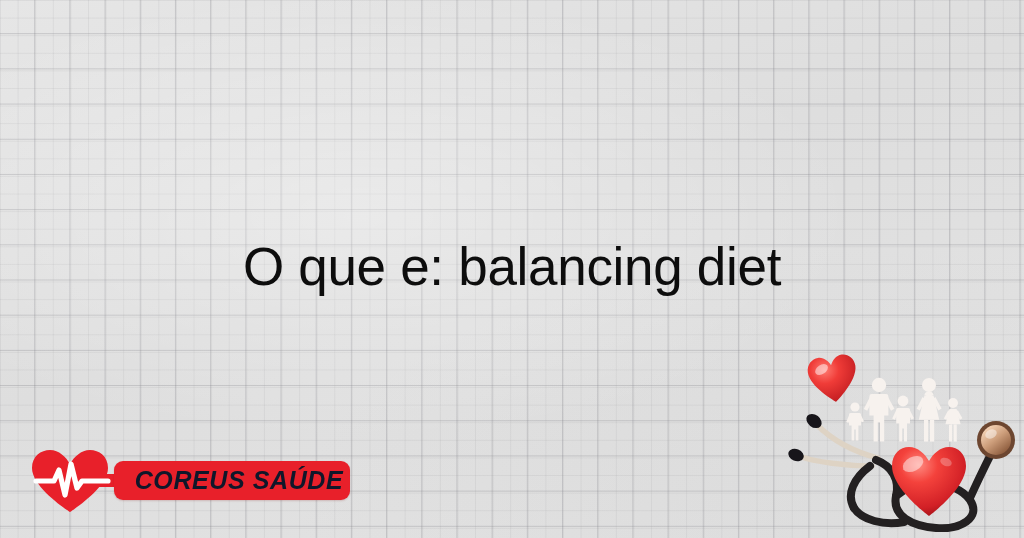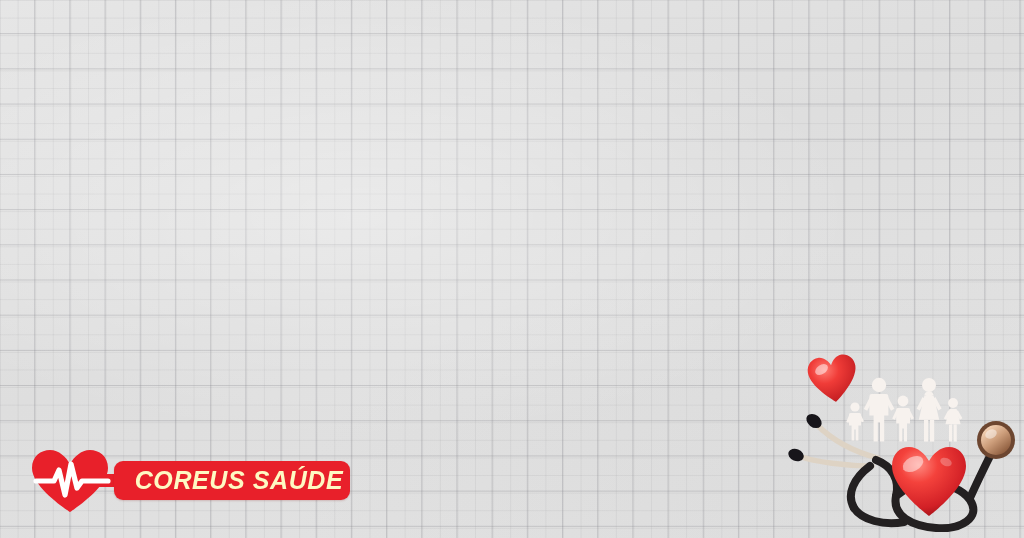--- a/index.html
+++ b/index.html
@@ -86,21 +86,21 @@
     background: #e8202a;
     border-radius: 9px;
     box-shadow: 0 1px 2px rgba(120,0,0,0.18);
   }
   .logo-badge-text {
     position: absolute;
     inset: 0;
     display: flex;
     align-items: center;
     justify-content: center;
-    color: #fef9c3;
+    color: #0f172a;
     font-weight: 700;
     font-style: italic;
     font-size: 25px;
     letter-spacing: 0.6px;
     font-family: "Liberation Sans", sans-serif;
     white-space: nowrap;
     padding-left: 14px;
     box-sizing: border-box;
   }
   
@@ -154,20 +154,21 @@
     height: 76px;
   }
 </style>
 </head>
 <body>
 
 <div class="slide">
 
   <div class="paper-sheen"></div>
 
+  <div class="title">O que e: balancing diet</div>
 
   <div class="logo-lockup">
 
     <div class="logo-connector"></div>
 
     <div class="logo-heart">
       <svg viewBox="0 0 84 66" width="84" height="66" aria-hidden="true">
         <path d="M42 64 C 42 64, 4 40, 4 20 C 4 8, 13 2, 22 2 C 31 2, 38 9, 42 16
                  C 46 9, 53 2, 62 2 C 71 2, 80 8, 80 20 C 80 40, 42 64, 42 64 Z" fill="#e8202a"></path>
         <path d="M8 33 H26 L31 22 L37 47 L43 16 L49 40 L54 33 H80" fill="none" stroke="#ffffff" stroke-width="5.2" stroke-linejoin="round" stroke-linecap="round"></path>

